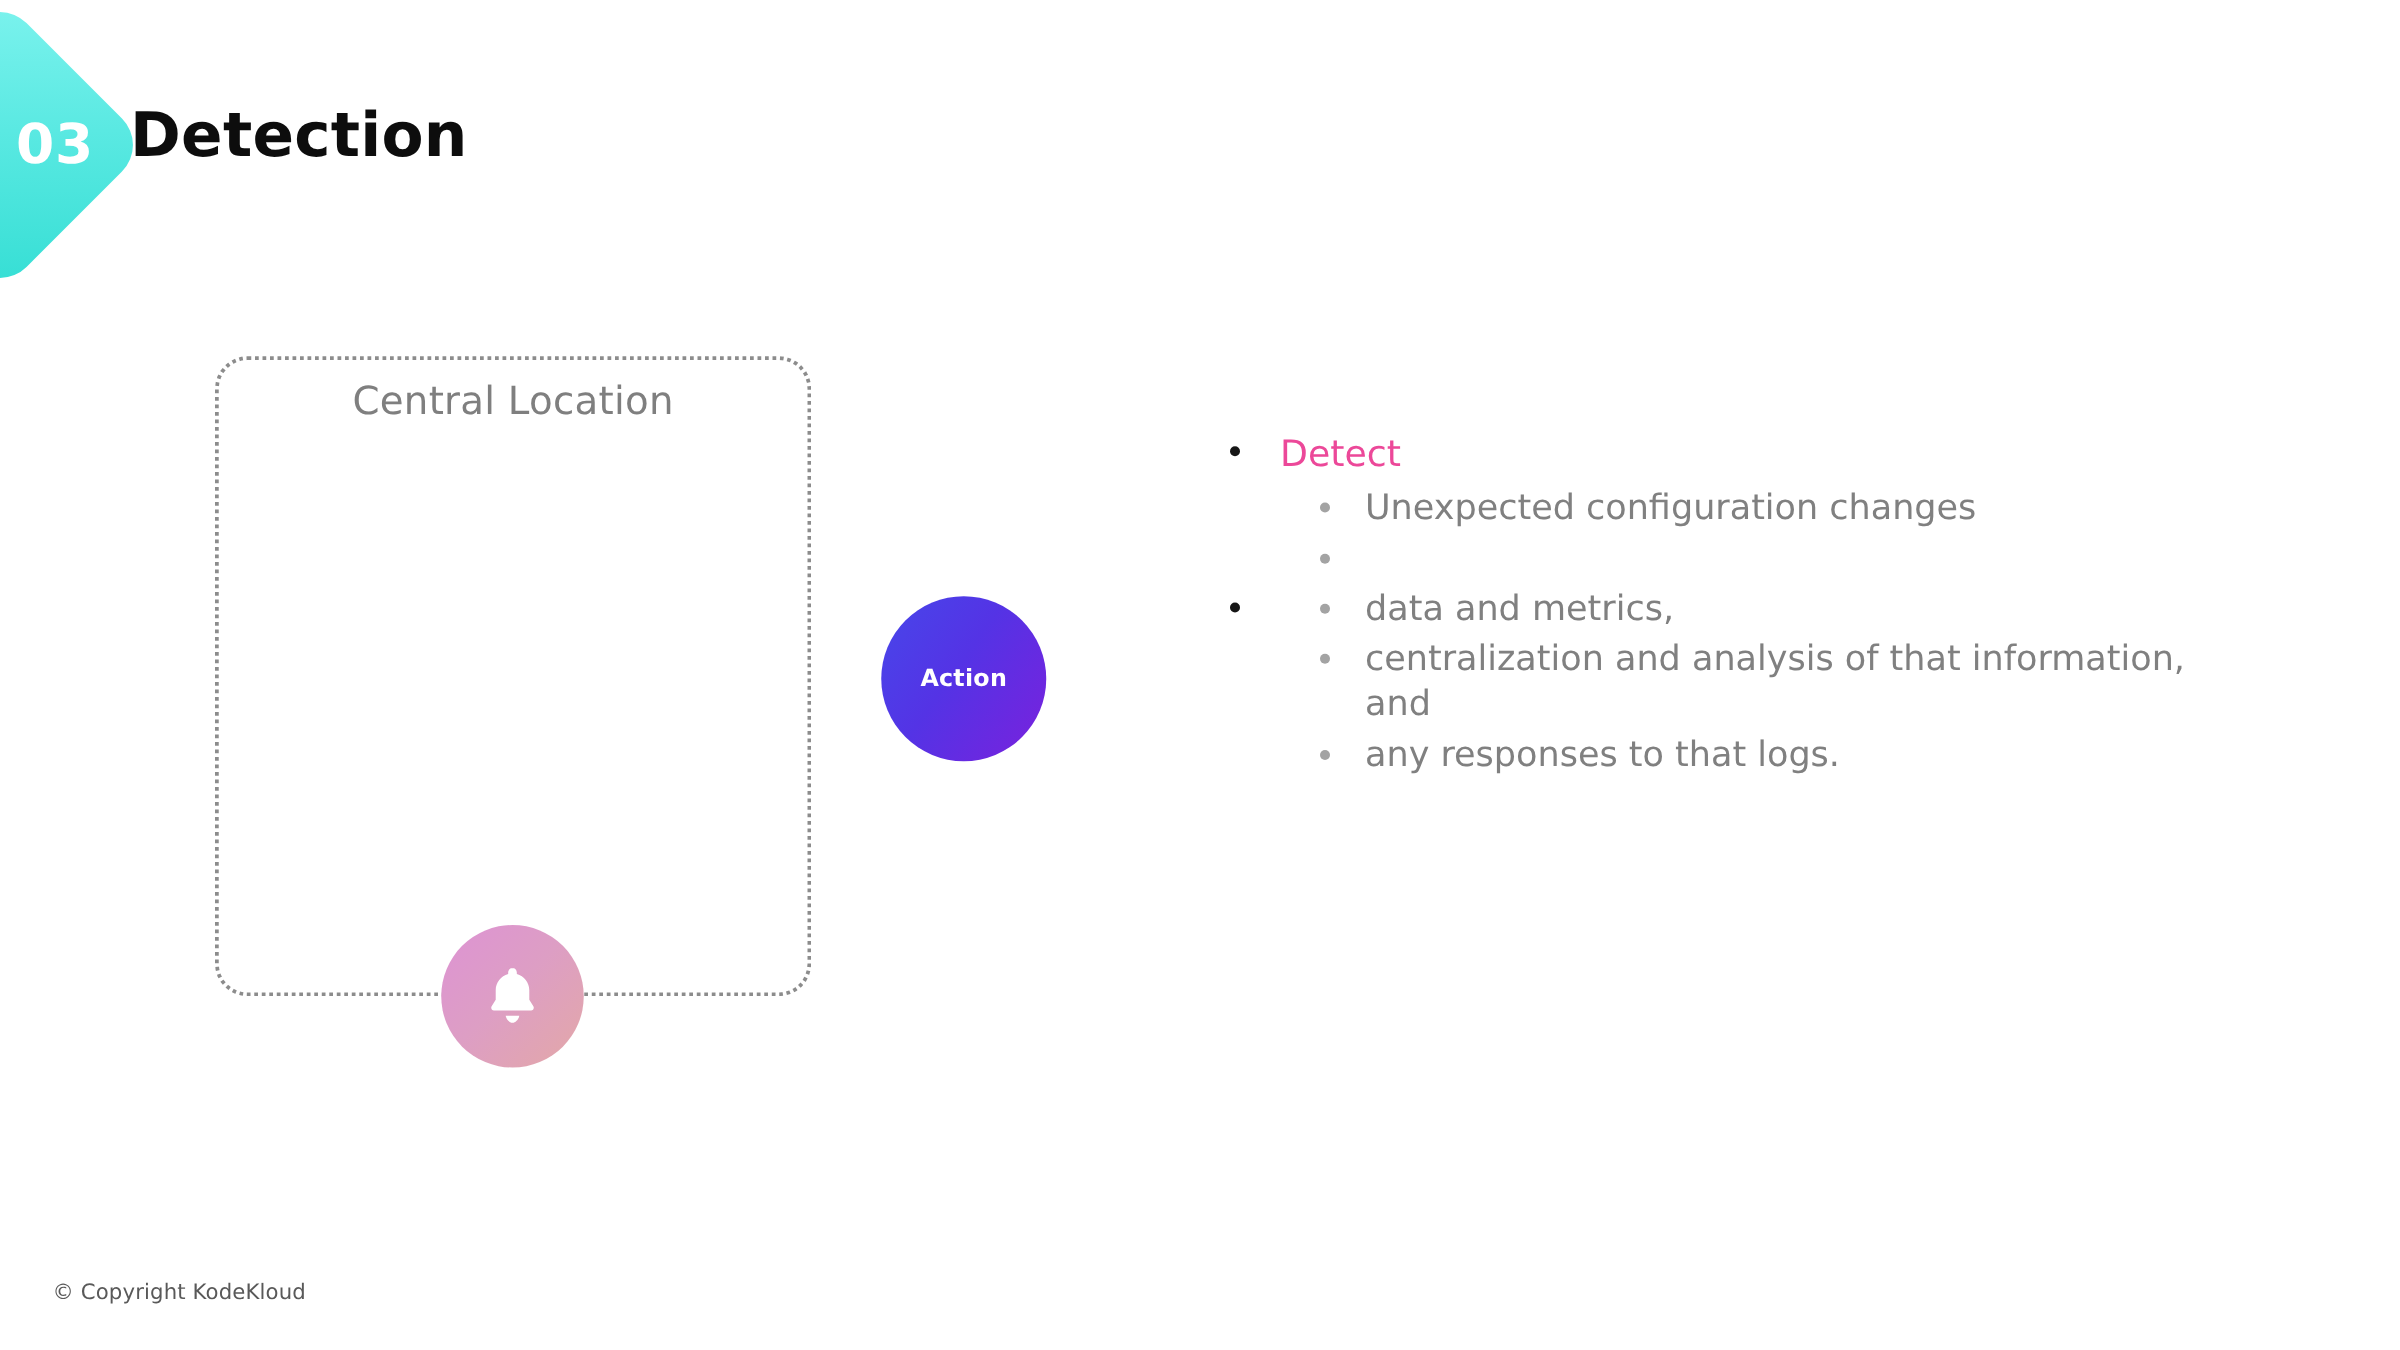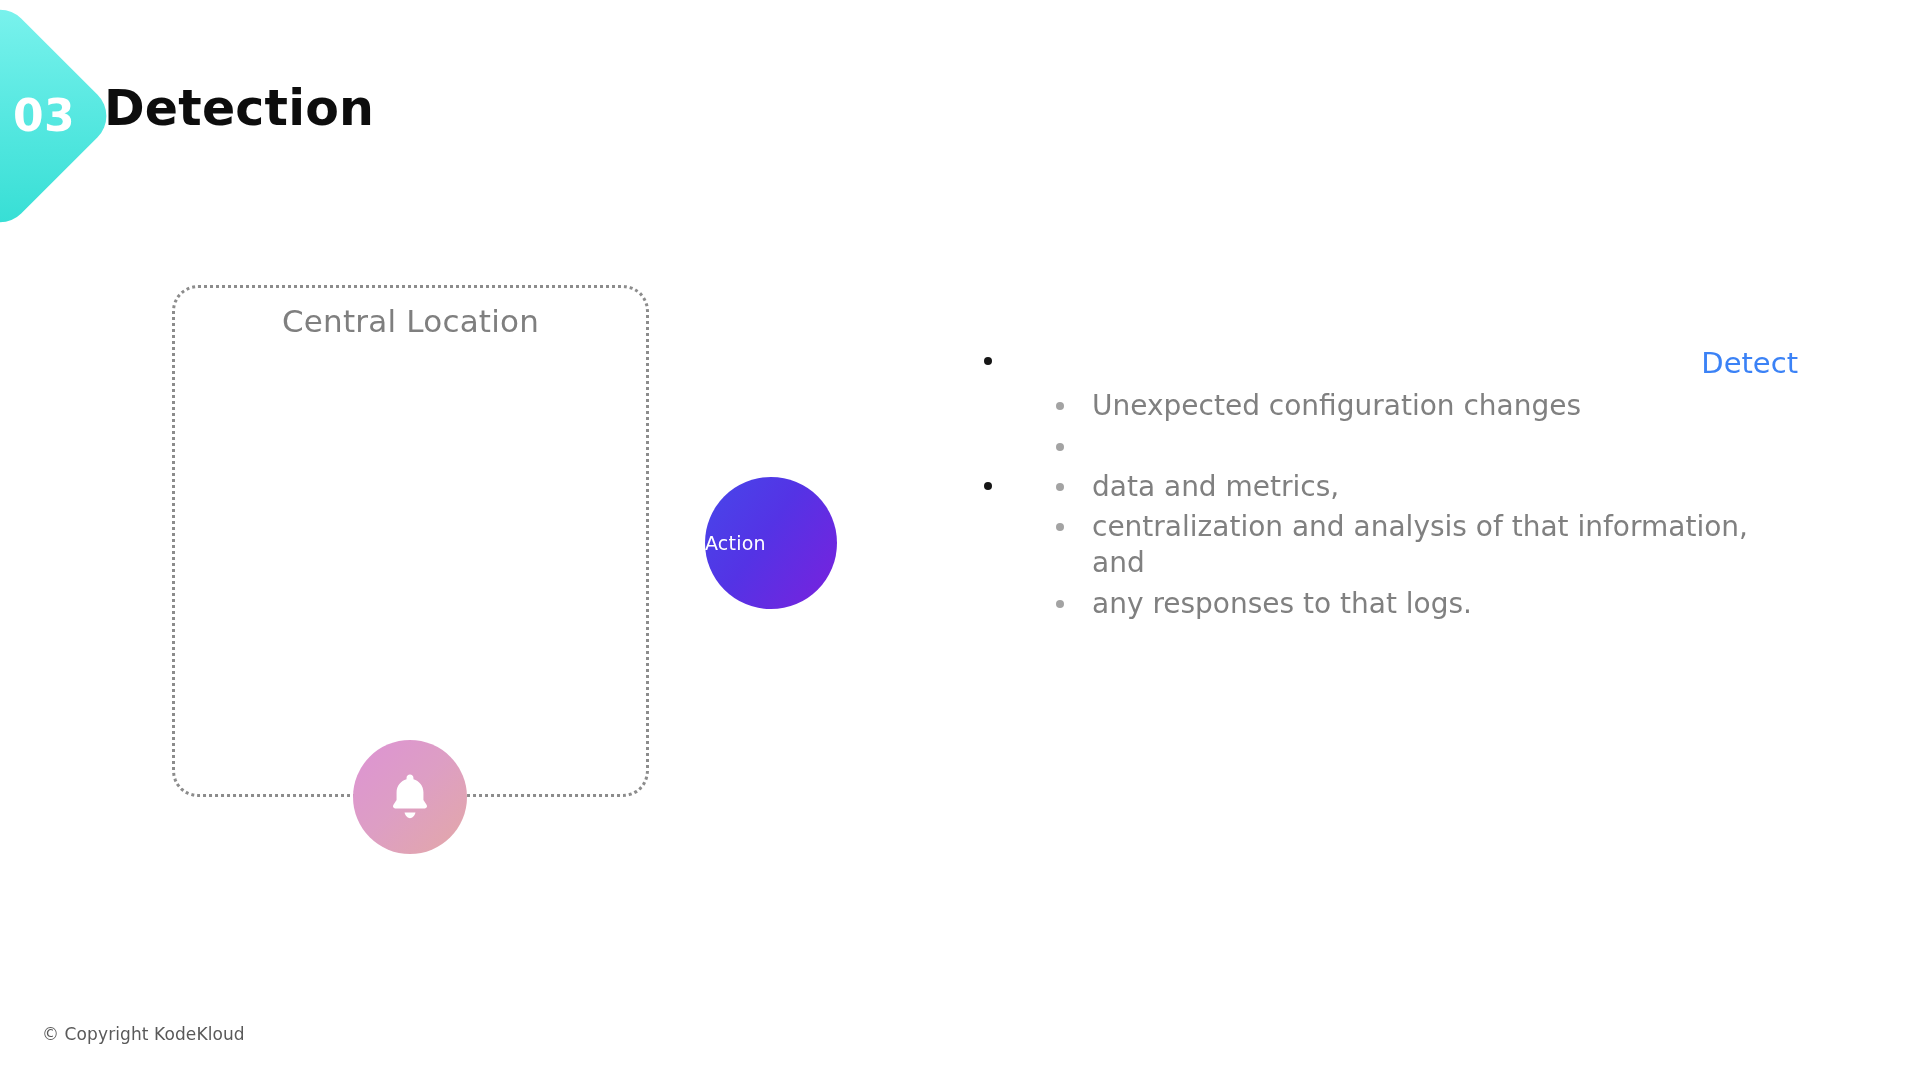--- a/index.html
+++ b/index.html
@@ -108,45 +108,44 @@
   .action-circle {
     position:absolute;
     left:705px;
     top:477px;
     width:132px;
     height:132px;
     border-radius:50%;
     background:linear-gradient(125deg,#4747ea 0%,#5433e5 45%,#7a21dd 100%);
     display:flex;
     align-items:center;
-    justify-content:flex-start;
+    justify-content:center;
     color:#ffffff;
     font-size:19px;
-    font-weight:400;
+    font-weight:700;
     letter-spacing:0.2px;
   }
 
   
   .bullets {
     position:absolute;
     left:978px;
     top:344px;
     width:820px;
   }
   .group { margin-bottom:44px; }
   .group:last-child { margin-bottom:0; }
 
   .bullet-l1 {
     position:relative;
     padding-left:46px;
     font-size:29px;
-    color:#3b82f6;
+    color:#ec4899;
     line-height:1.32;
     margin-bottom:6px;
-    text-align:right;
   }
   .bullet-l1 .dot {
     position:absolute;
     left:6px;
     top:13px;
     width:8px;
     height:8px;
     border-radius:50%;
     background:#161616;
   }

